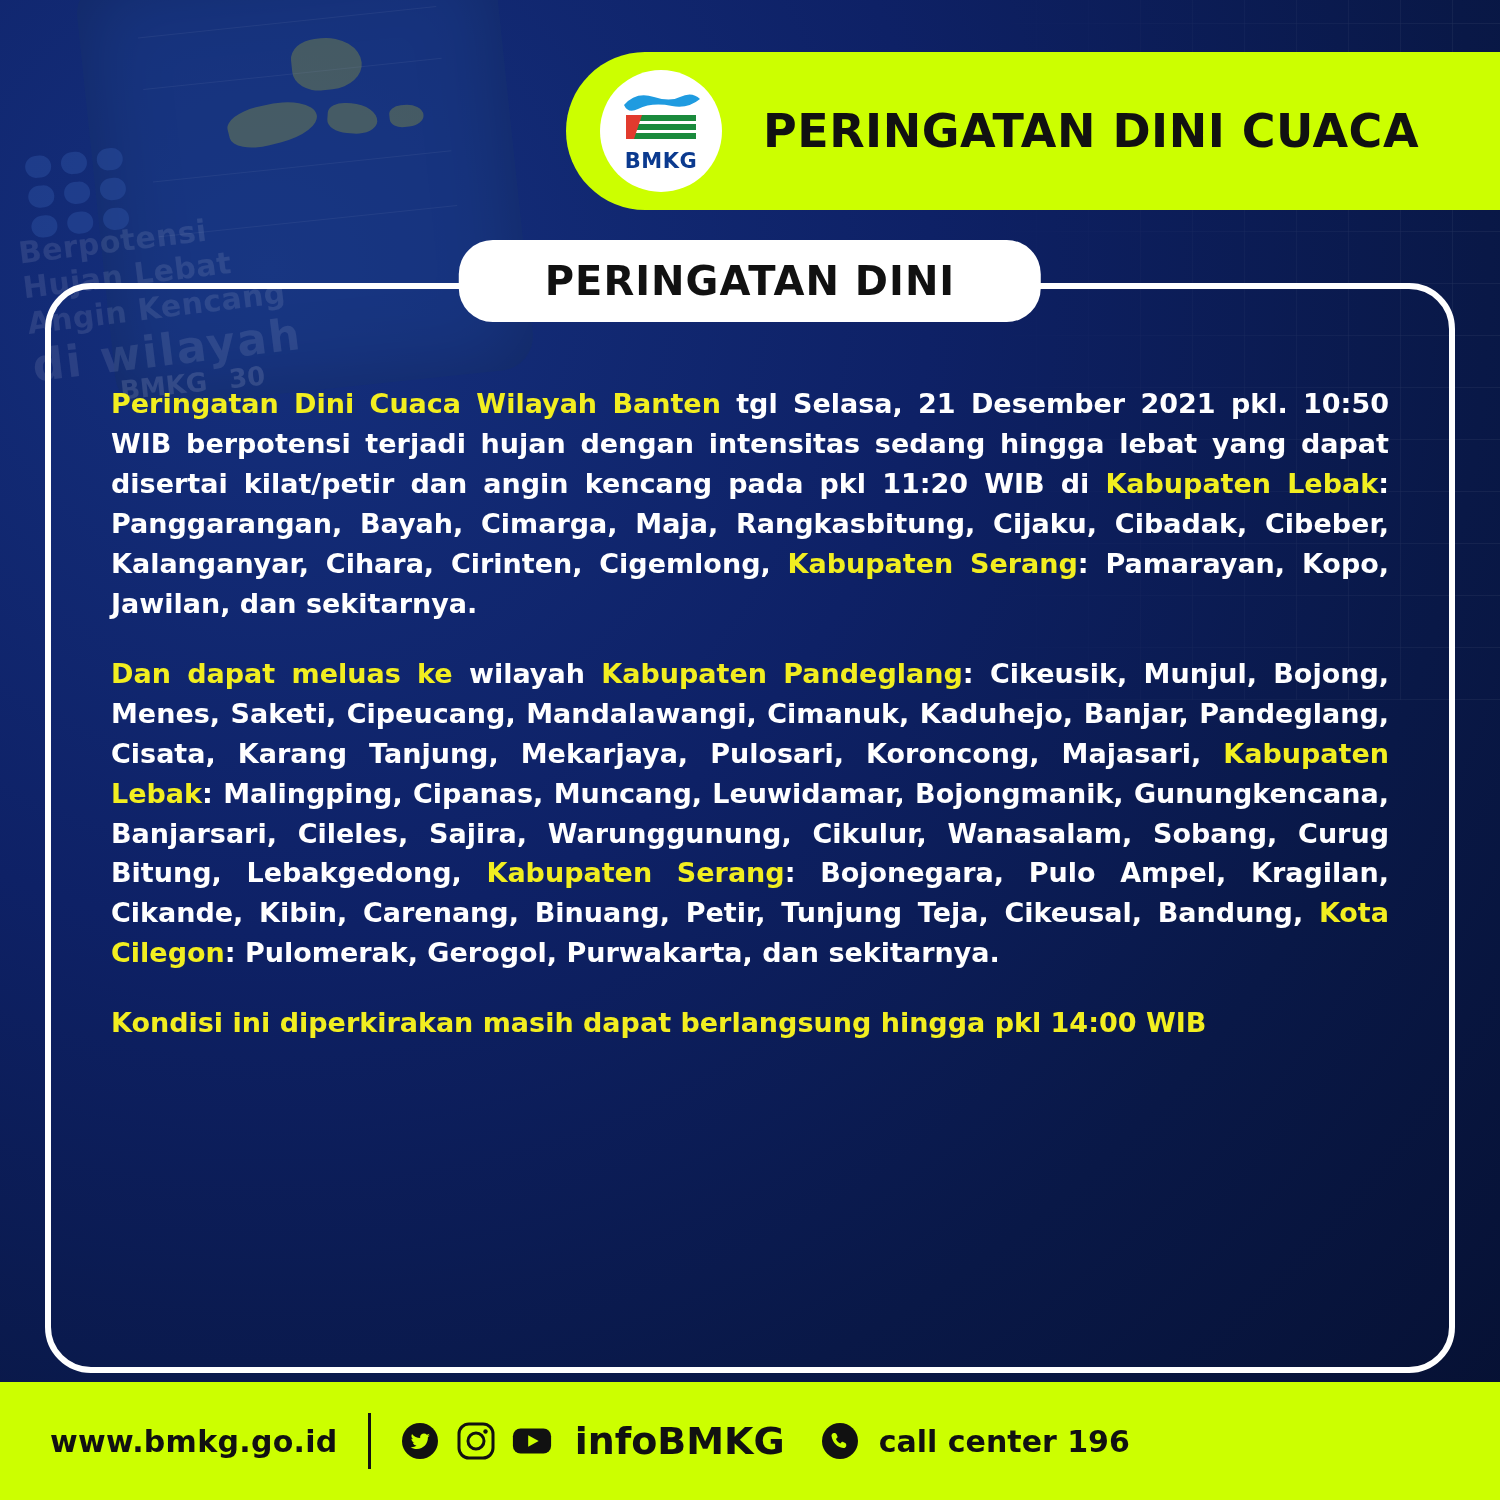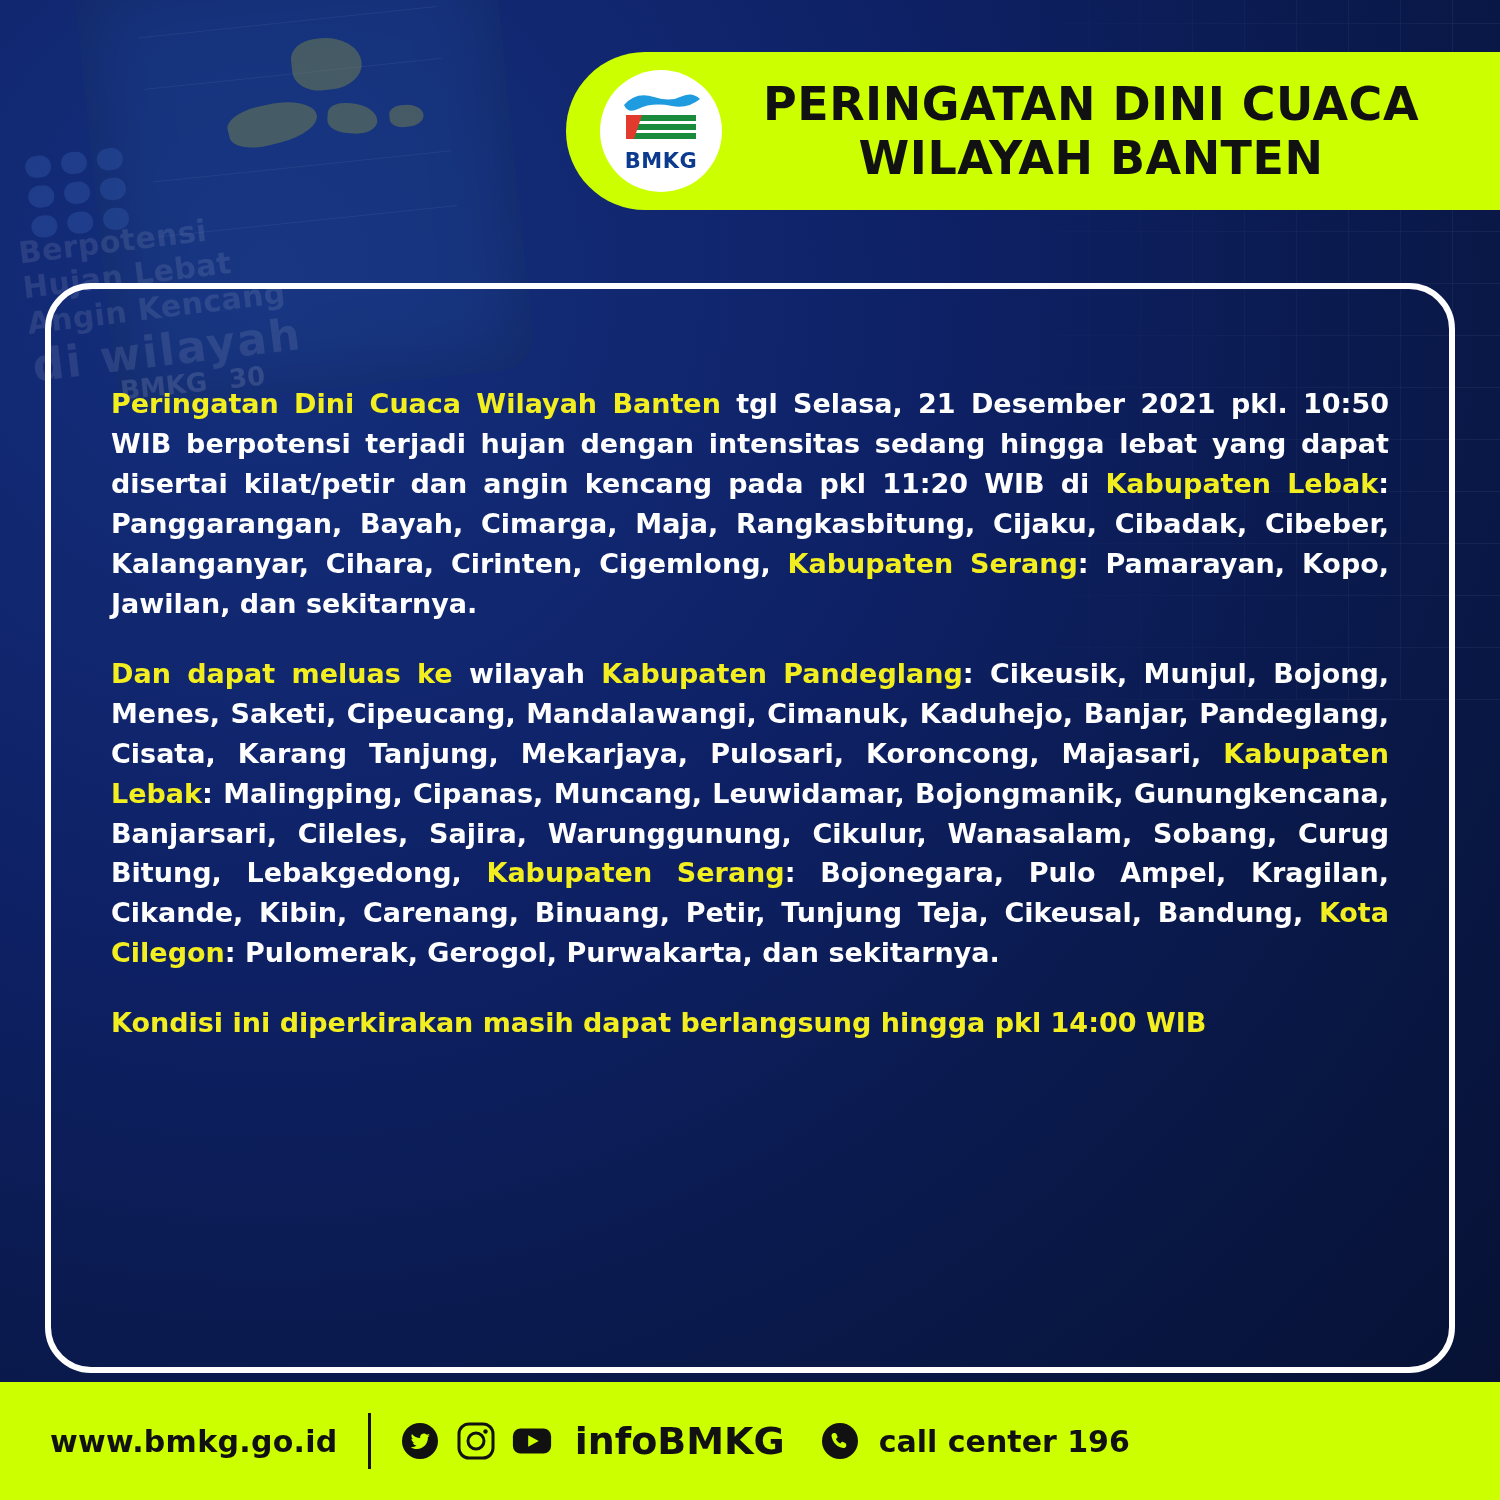--- a/index.html
+++ b/index.html
@@ -292,25 +292,25 @@
       <path d="M6 16 Q18 2 36 8 Q52 13 62 8 Q74 2 82 10 Q70 20 54 17 Q34 13 20 20 Q10 25 6 16 Z" fill="#1f9be0"></path>
       <rect x="8" y="26" width="70" height="6" fill="#1a8a3c"></rect>
       <rect x="8" y="35" width="70" height="6" fill="#1a8a3c"></rect>
       <rect x="8" y="44" width="70" height="6" fill="#1a8a3c"></rect>
       <path d="M8 26 L24 26 L16 50 L8 50 Z" fill="#e23b2e"></path>
     </svg>
     <div class="logo-text">BMKG</div>
   </div>
   <div class="header-title">
     <div>PERINGATAN DINI CUACA</div>
-    <div>WILAYAH BANTEN</div>
   </div>
 </div>
 
 <div class="card">
+  <div class="card-badge">PERINGATAN DINI</div>
 
   <div class="card-body">
 
     <p>
       <span class="hl">Peringatan Dini Cuaca Wilayah Banten</span><span class="plain"> tgl Selasa, 21 Desember 2021 pkl. 10:50 WIB berpotensi terjadi hujan dengan intensitas sedang hingga lebat yang dapat disertai kilat/petir dan angin kencang pada pkl 11:20 WIB di </span><span class="hl">Kabupaten Lebak</span><span class="plain">: Panggarangan, Bayah, Cimarga, Maja, Rangkasbitung, Cijaku, Cibadak, Cibeber, Kalanganyar, Cihara, Cirinten, Cigemlong, </span><span class="hl">Kabupaten Serang</span><span class="plain">: Pamarayan, Kopo, Jawilan, dan sekitarnya.</span>
     </p>
 
     <p>
       <span class="hl">Dan dapat meluas ke</span><span class="plain"> wilayah </span><span class="hl">Kabupaten Pandeglang</span><span class="plain">: Cikeusik, Munjul, Bojong, Menes, Saketi, Cipeucang, Mandalawangi, Cimanuk, Kaduhejo, Banjar, Pandeglang, Cisata, Karang Tanjung, Mekarjaya, Pulosari, Koroncong, Majasari, </span><span class="hl">Kabupaten Lebak</span><span class="plain">: Malingping, Cipanas, Muncang, Leuwidamar, Bojongmanik, Gunungkencana, Banjarsari, Cileles, Sajira, Warunggunung, Cikulur, Wanasalam, Sobang, Curug Bitung, Lebakgedong, </span><span class="hl">Kabupaten Serang</span><span class="plain">: Bojonegara, Pulo Ampel, Kragilan, Cikande, Kibin, Carenang, Binuang, Petir, Tunjung Teja, Cikeusal, Bandung, </span><span class="hl">Kota Cilegon</span><span class="plain">: Pulomerak, Gerogol, Purwakarta, dan sekitarnya.</span>
     </p>

